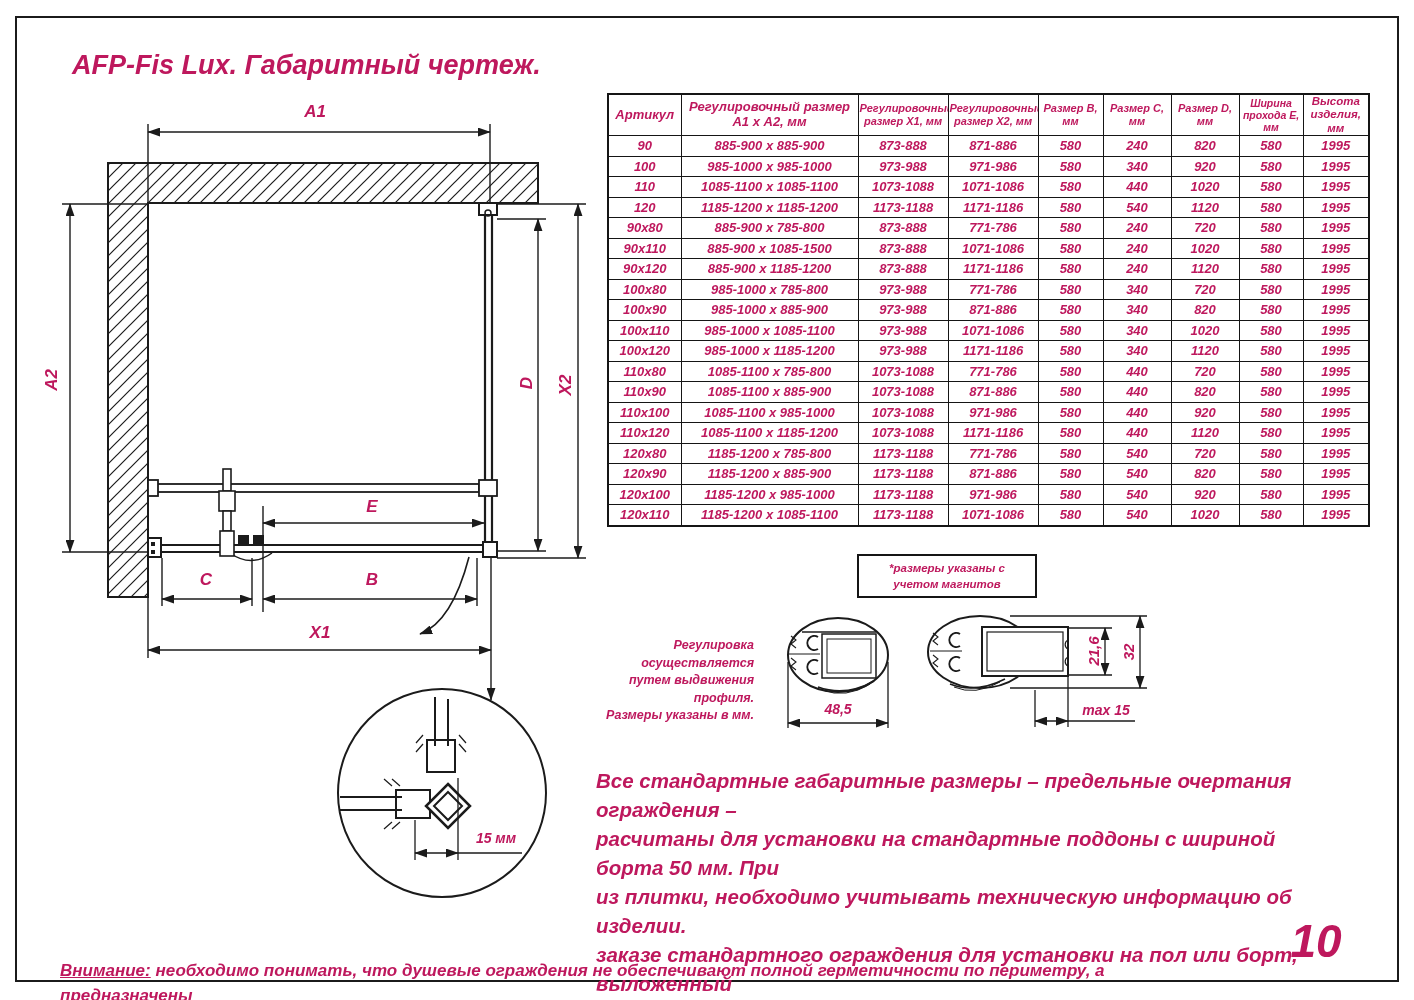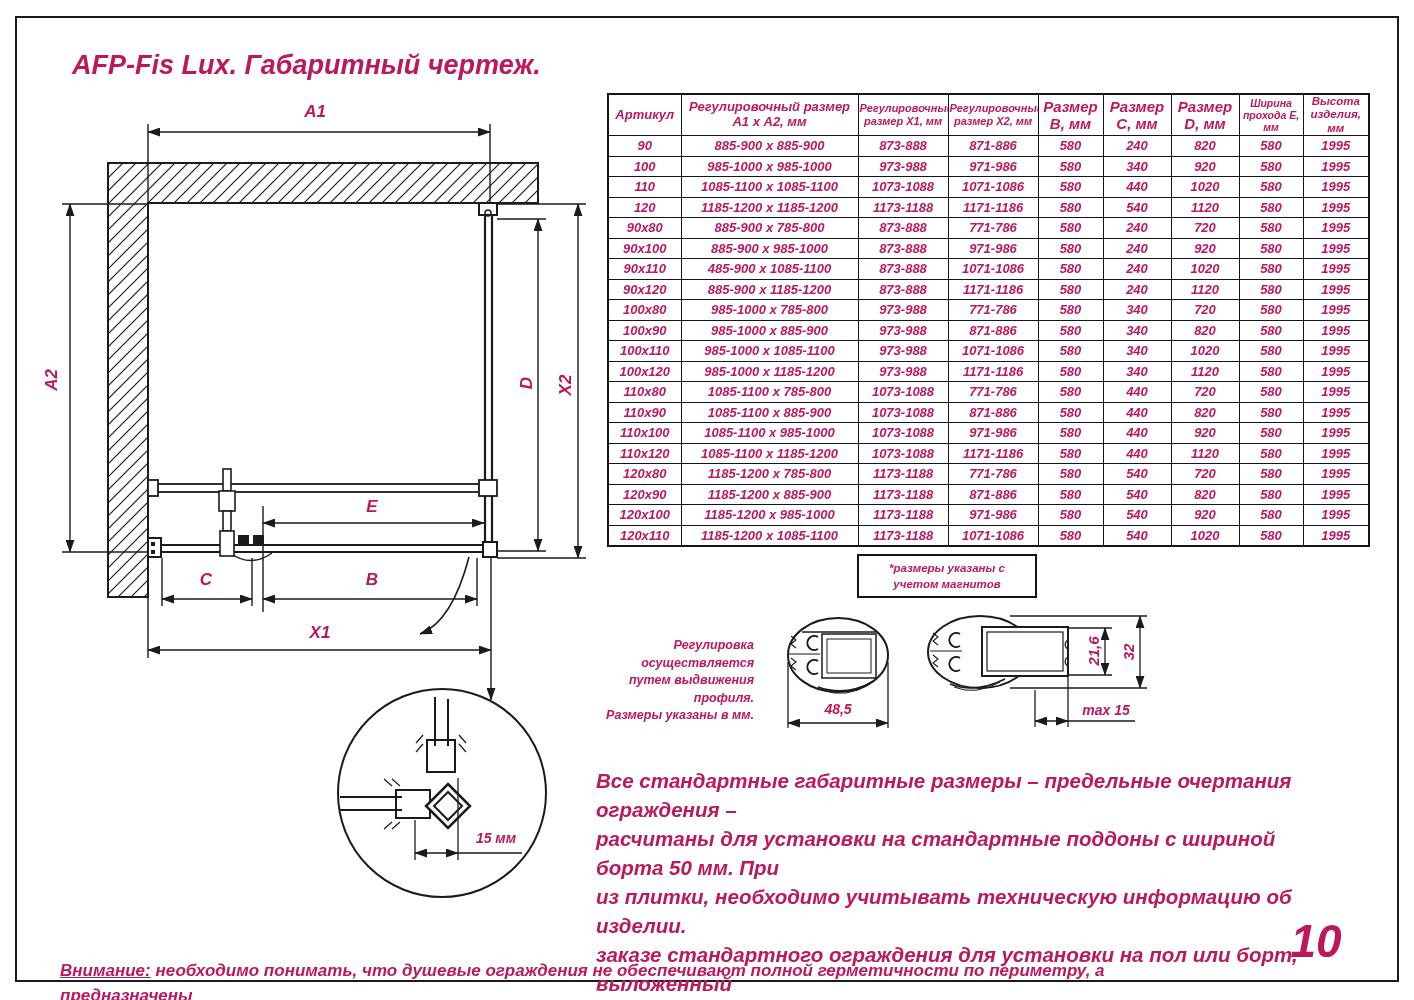--- a/index.html
+++ b/index.html
@@ -16,21 +16,21 @@
   .md{font-size:14px;}
 
   
   .spec-table{position:absolute;left:607px;top:93px;border-collapse:collapse;table-layout:fixed;width:761px;
               border:2.5px solid #151515;}
   .spec-table th,.spec-table td{border:1.5px solid #151515;text-align:center;vertical-align:middle;
               padding:0 1px;overflow:hidden;}
   .spec-table th{height:40px;font:italic 700 13px "Liberation Sans",sans-serif;line-height:1.15;}
   .spec-table td{height:19.5px;font:italic 700 13px "Liberation Sans",sans-serif;line-height:1;}
   th.h-x{font-size:11px;}
-  th.h-bcd{font-size:15px;}
+  th.h-bcd{font-size:11px;}
   th.h-e{font-size:10.5px;}
   th.h-h{font-size:11.5px;text-align:center;}
   .footnote{position:absolute;left:857px;top:554px;width:180px;height:44px;border:2px solid #151515;
             background:#fff;display:flex;align-items:center;justify-content:center;text-align:center;
             font:italic 700 11.5px "Liberation Sans",sans-serif;line-height:1.4;box-sizing:border-box;padding:2px 24px;}
 
   
   .regnote{position:absolute;left:592px;top:637px;width:162px;text-align:right;
            font:italic 700 12.5px "Liberation Sans",sans-serif;line-height:17.5px;}
   .para{position:absolute;left:596px;top:766px;width:740px;
@@ -284,33 +284,22 @@
         <td>885-900 x 785-800</td>
         <td>873-888</td>
         <td>771-786</td>
         <td>580</td>
         <td>240</td>
         <td>720</td>
         <td>580</td>
         <td>1995</td>
       </tr>
         <tr>
-        <td>90x100</td>
-        <td>885-900 x 985-1000</td>
-        <td>873-888</td>
-        <td>971-986</td>
-        <td>580</td>
-        <td>240</td>
-        <td>920</td>
-        <td>580</td>
-        <td>1995</td>
-      </tr>
-        <tr>
         <td>90x110</td>
-        <td>485-900 x 1085-1100</td>
+        <td>885-900 x 1085-1500</td>
         <td>873-888</td>
         <td>1071-1086</td>
         <td>580</td>
         <td>240</td>
         <td>1020</td>
         <td>580</td>
         <td>1995</td>
       </tr>
         <tr>
         <td>90x120</td>

